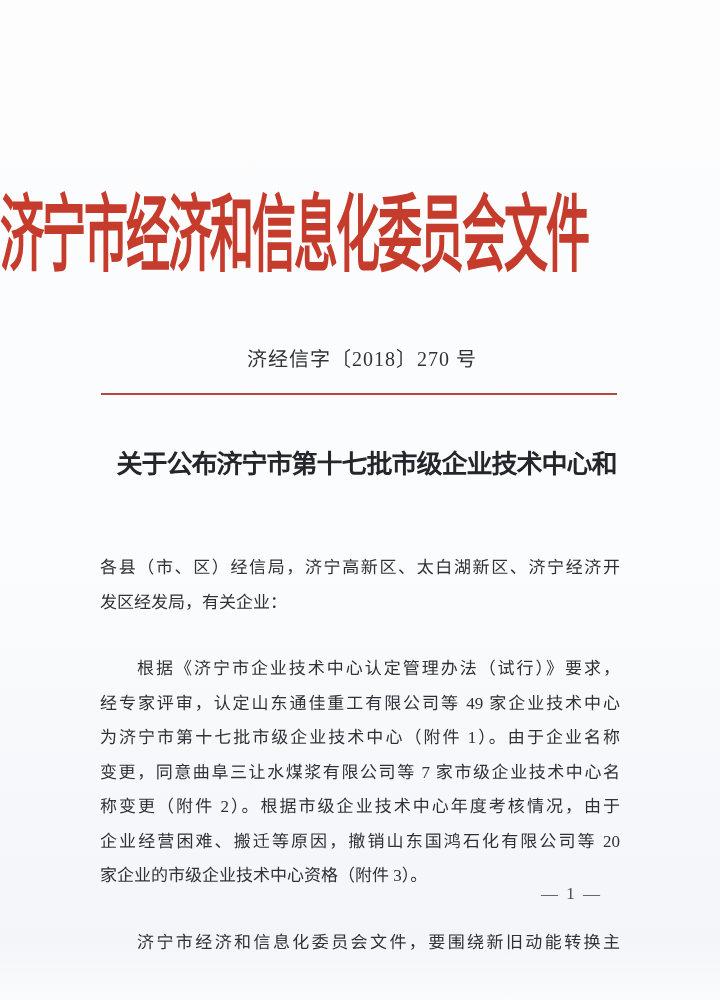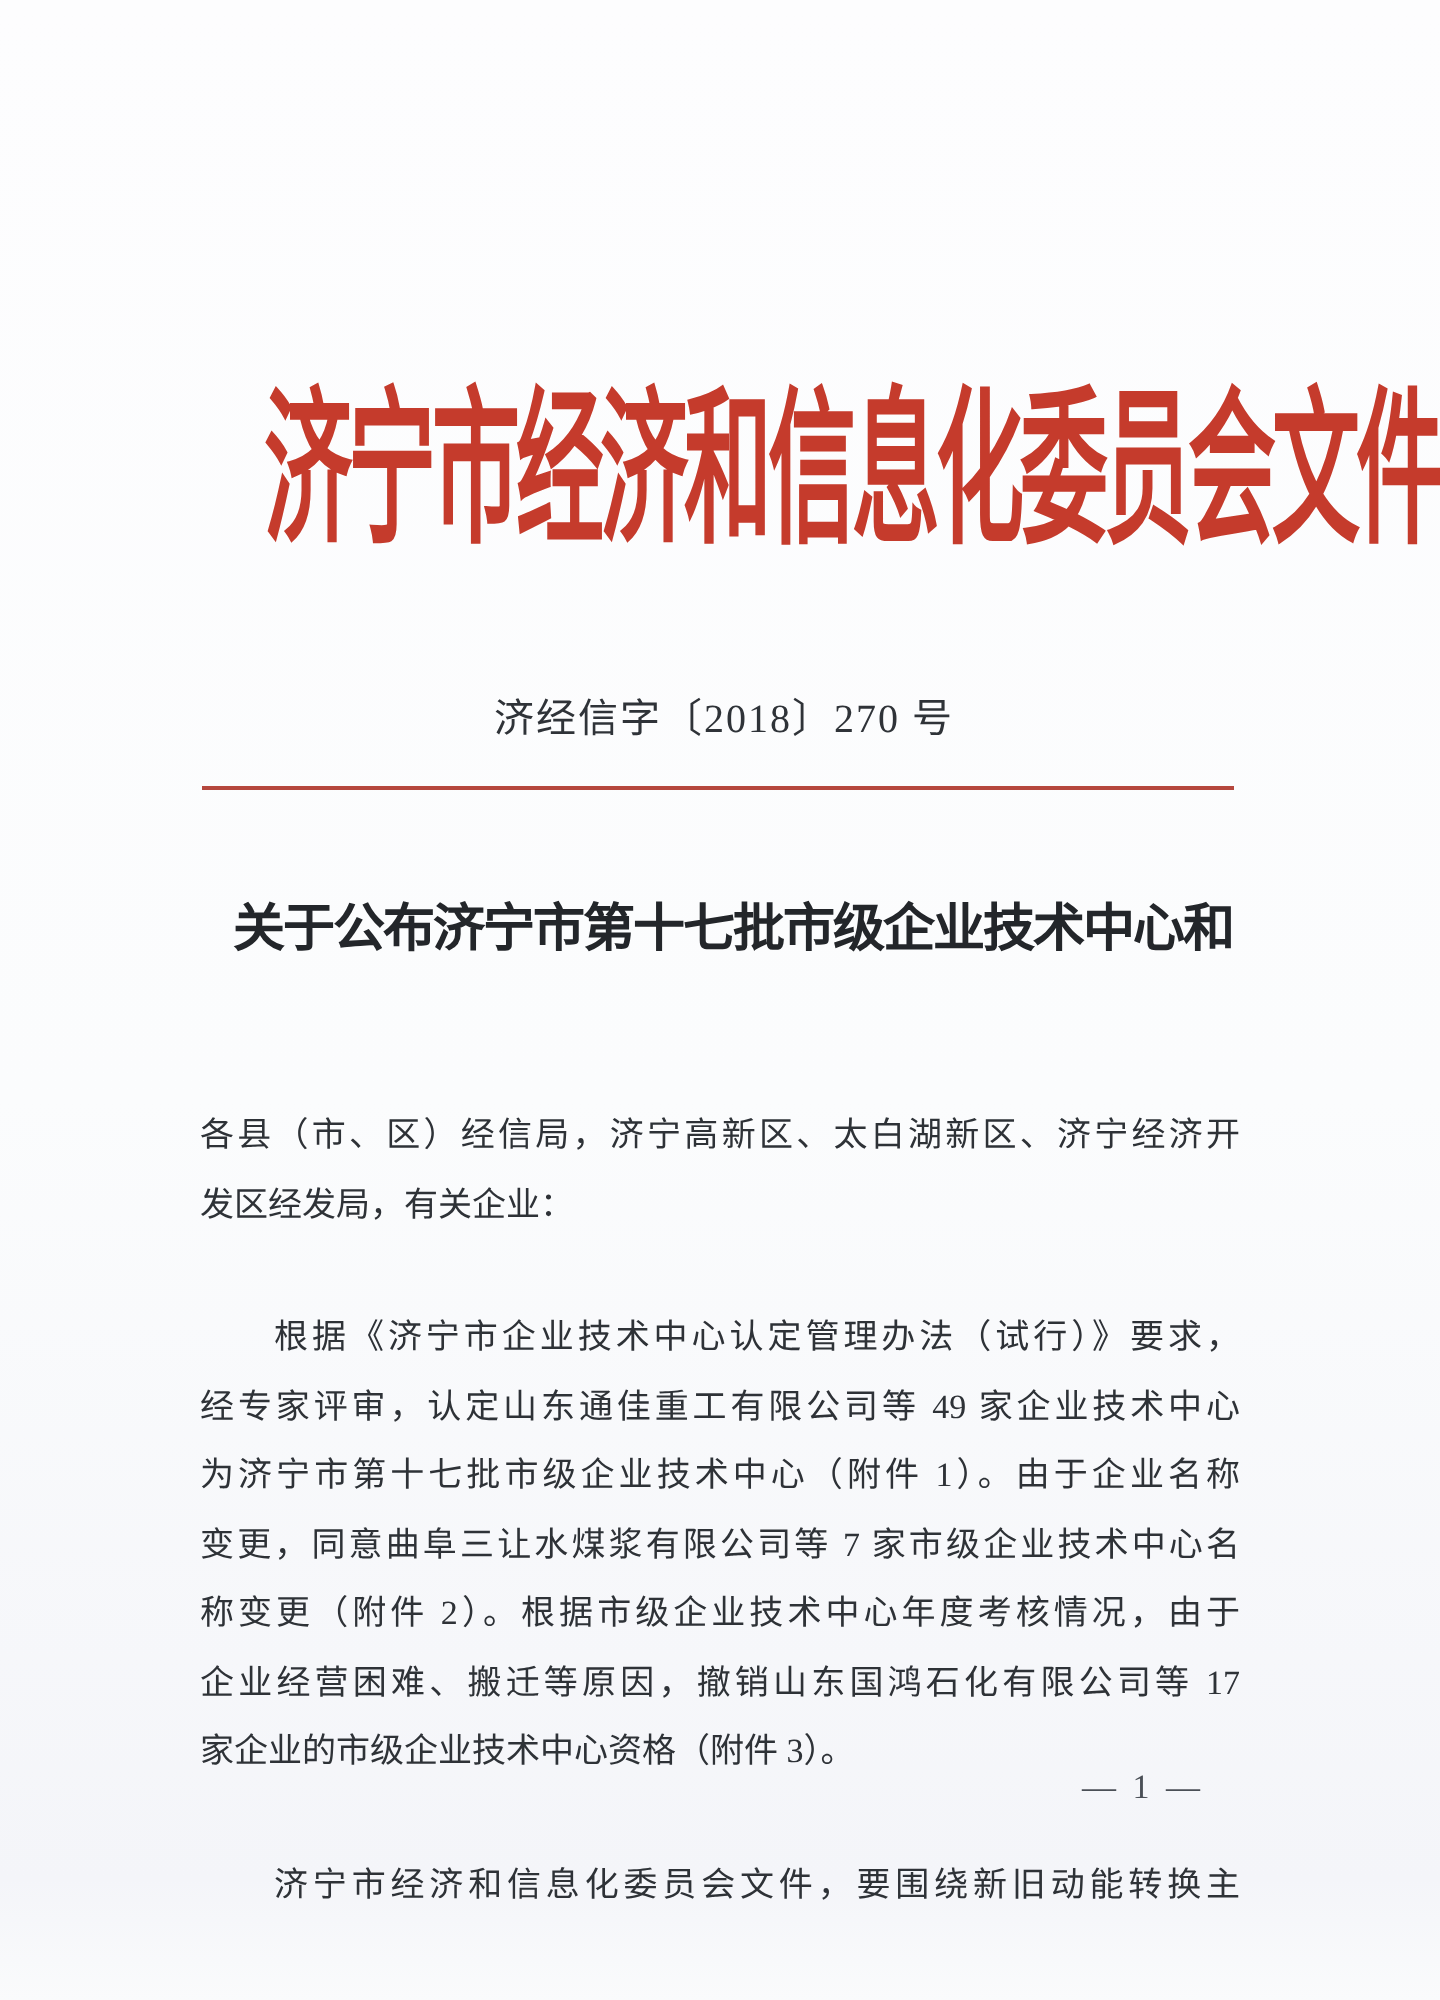--- a/index.html
+++ b/index.html
@@ -17,21 +17,21 @@
     background: linear-gradient(180deg, #fdfdfe 0%, #fbfcfd 55%, #f4f5f9 94%, #fafbfc 100%);
   }
   
   .agency-header {
     position: absolute;
     top: 193px;
     left: 0;
     right: 0;
     height: 88px;
     line-height: 88px;
-    text-align: right;
+    text-align: left;
     white-space: nowrap;
   }
   .agency-header .stretch {
     display: inline-block;
     font-size: 44px;
     font-weight: bold;
     letter-spacing: -2px;
     color: var(--header-red, #c53b2c);
     transform: scaleY(1.92);
     transform-origin: center center;
@@ -122,20 +122,20 @@
   </div>
 
   <div class="body-block">
     <div class="line fill">各县（市、区）经信局，济宁高新区、太白湖新区、济宁经济开</div>
     <div class="line end">发区经发局，有关企业：</div>
     <div class="line fill indent">根据《济宁市企业技术中心认定管理办法（试行）》要求，</div>
     <div class="line fill">经专家评审，认定山东通佳重工有限公司等 49 家企业技术中心</div>
     <div class="line fill">为济宁市第十七批市级企业技术中心（附件 1）。由于企业名称</div>
     <div class="line fill">变更，同意曲阜三让水煤浆有限公司等 7 家市级企业技术中心名</div>
     <div class="line fill">称变更（附件 2）。根据市级企业技术中心年度考核情况，由于</div>
-    <div class="line fill">企业经营困难、搬迁等原因，撤销山东国鸿石化有限公司等 17</div>
+    <div class="line fill">企业经营困难、搬迁等原因，撤销山东国鸿石化有限公司等 20</div>
     <div class="line end">家企业的市级企业技术中心资格（附件 3）。</div>
     <div class="line fill indent">济宁市经济和信息化委员会文件，要围绕新旧动能转换主</div>
   </div>
 
   <div class="page-number">— 1 —</div>
 
 </div>
 
 </body></html>

